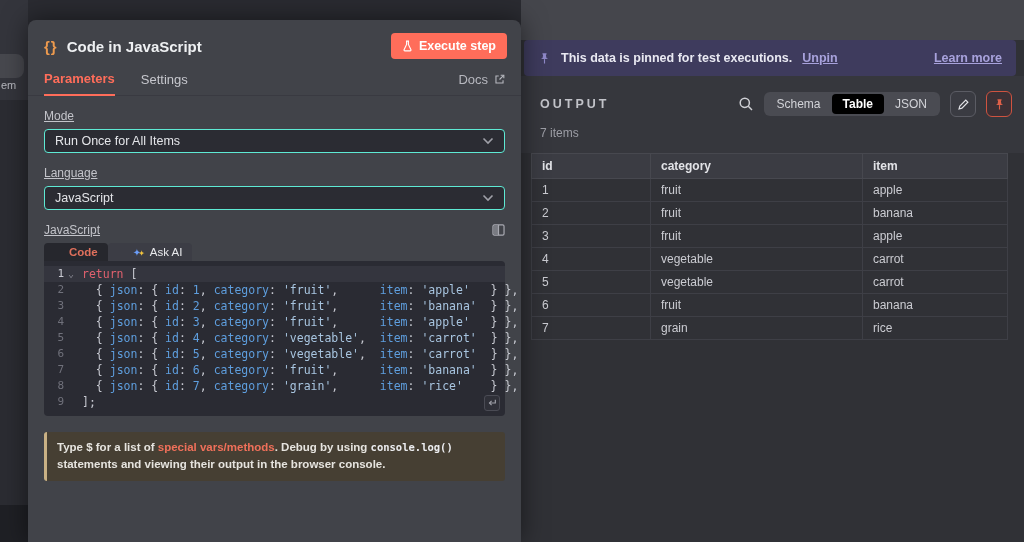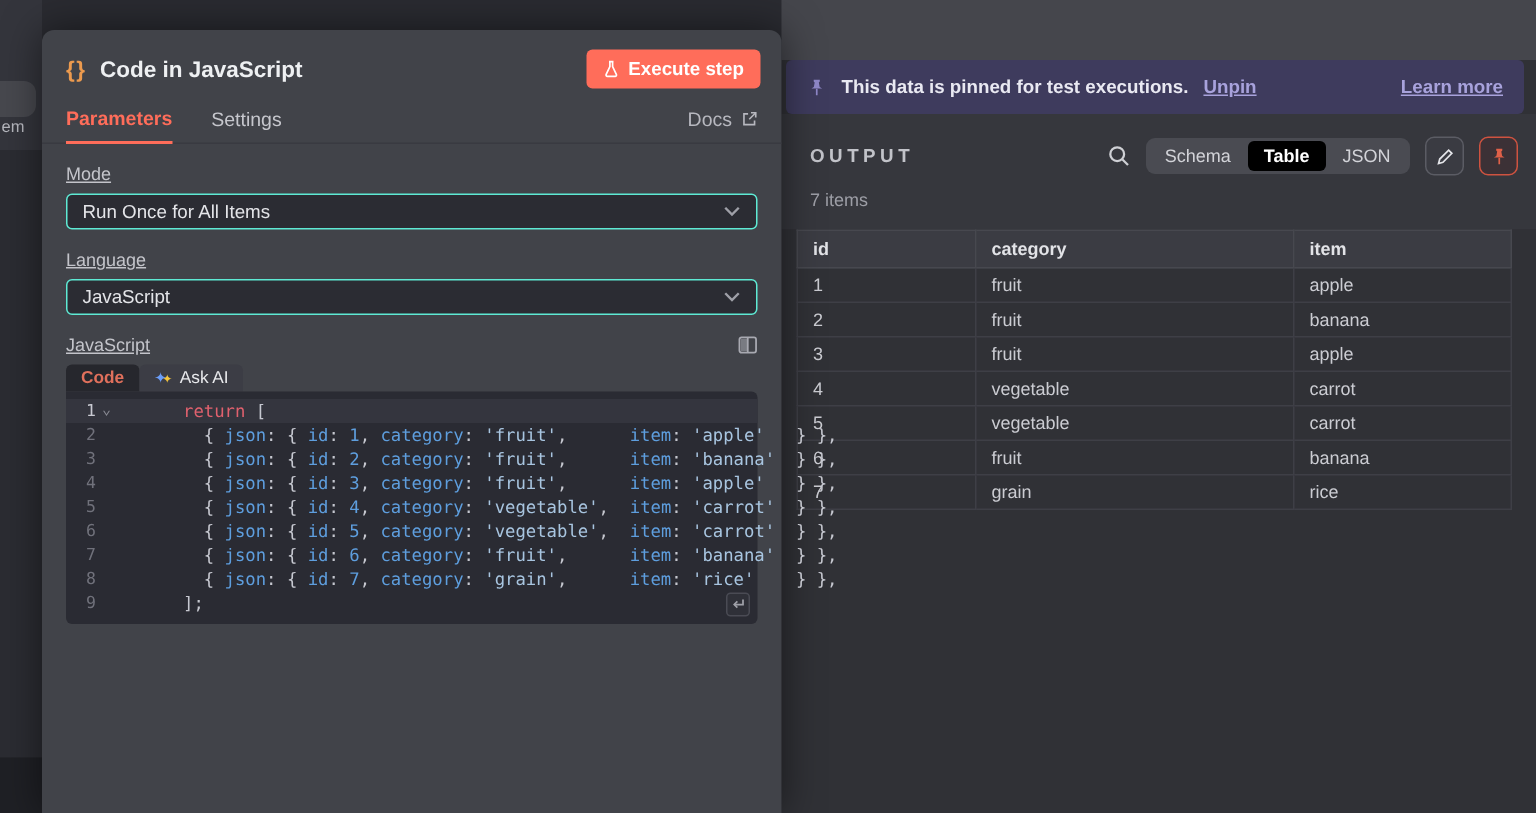--- a/index.html
+++ b/index.html
@@ -64,35 +64,35 @@
   .select { height:24px; background:#2b2c33; border:1px solid #5eead4; border-radius:4px;
             display:flex; align-items:center; padding:0 10px; font-size:12.5px; color:#e4e5e9;
             cursor:pointer; margin-bottom:13px; }
   .select .chev { margin-left:auto; color:#9fa0a8; display:flex; }
 
   .code-label-row { display:flex; align-items:center; margin:2px 0 6px 0; }
   .code-label-row .field-label { margin:0; }
   .pane-icon { margin-left:auto; color:#a8a9b1; display:flex; cursor:pointer; }
 
   .code-tabs { display:flex; }
-  .code-tab { font-size:11.5px; padding:3px 10px 3px 10px; border-radius:4px 4px 0 0; cursor:pointer;
+  .code-tab { font-size:11.5px; padding:3px 10px 3px 25px; border-radius:4px 4px 0 0; cursor:pointer;
               display:flex; align-items:center; gap:5px; }
   .code-tab.tab-code { background:#26272d; color:#e0705c; font-weight:700; }
   .code-tab.tab-ai { background:#3c3d45; color:#e8e9ec; }
   .sparkle-a { color:#6b9df8; font-size:10px; }
   .sparkle-b { color:#f4c53d; font-size:8px; margin-left:-3px; }
 
   .editor { background:#2a2b33; border-radius:0 4px 4px 4px; padding:5px 0 6px 0; position:relative;
             font-family:"DejaVu Sans Mono", monospace; font-size:11.5px; }
   .cl { display:flex; height:16px; line-height:16px; align-items:center; }
   .cl-active { background:#34353e; }
   .cl-num { width:20px; text-align:right; color:#70717b; font-size:11px; flex:none; }
   .cl-active .cl-num { color:#c9cad2; }
   .cl-fold { width:14px; text-align:center; color:#8a8b94; font-size:10px; flex:none; }
-  .cl-code { white-space:pre; padding-left:4px; color:#c6c8d0;margin-left:40px; }
+  .cl-code { white-space:pre; padding-left:4px; color:#c6c8d0; }
   .tk-kw { color:#e0616e; }
   .tk-k { color:#5e9ede; }
   .tk-n { color:#5e9ede; }
   .tk-s { color:#a8c5e0; }
   .tk-p { color:#c6c8d0; }
   .editor-corner { position:absolute; right:5px; bottom:5px; width:16px; height:16px;
                    border:1px solid #4a4b54; border-radius:3px; display:flex; align-items:center;
                    justify-content:center; color:#9fa0a8; cursor:pointer; background:#2f3038; }
 
   .hint { margin-top:16px; background:#463f33; border-left:3px solid #c9b185; border-radius:3px;
@@ -337,16 +337,19 @@
             </div>
           </div>
         <div class="editor-corner">
           <svg width="10" height="10" viewBox="0 0 12 12" fill="none" stroke="#9fa0a8" stroke-width="1.4">
             <path d="M10 2v4H3"></path>
               <path d="M5.5 3.5L3 6l2.5 2.5"></path>
           </svg>
         </div>
       </div>
 
+      <div class="hint">
+        <b><span>Type $ for a list of </span><span class="hint-link">special vars/methods</span><span>. Debug by using </span><span class="hint-code">console.log()</span><span> statements and viewing their output in the browser console.</span></b>
+      </div>
     </div>
   </div>
 
 </div>
 
 </body></html>

